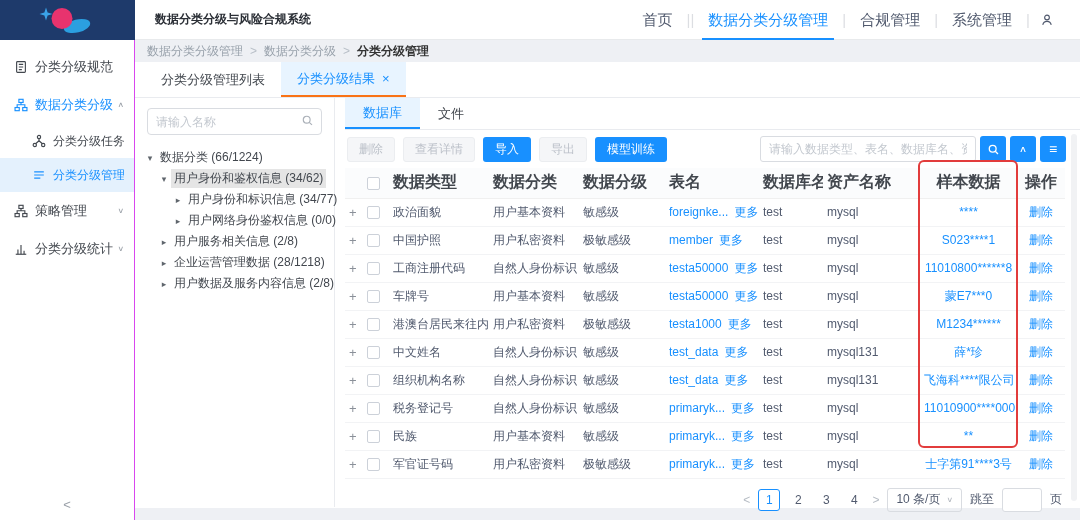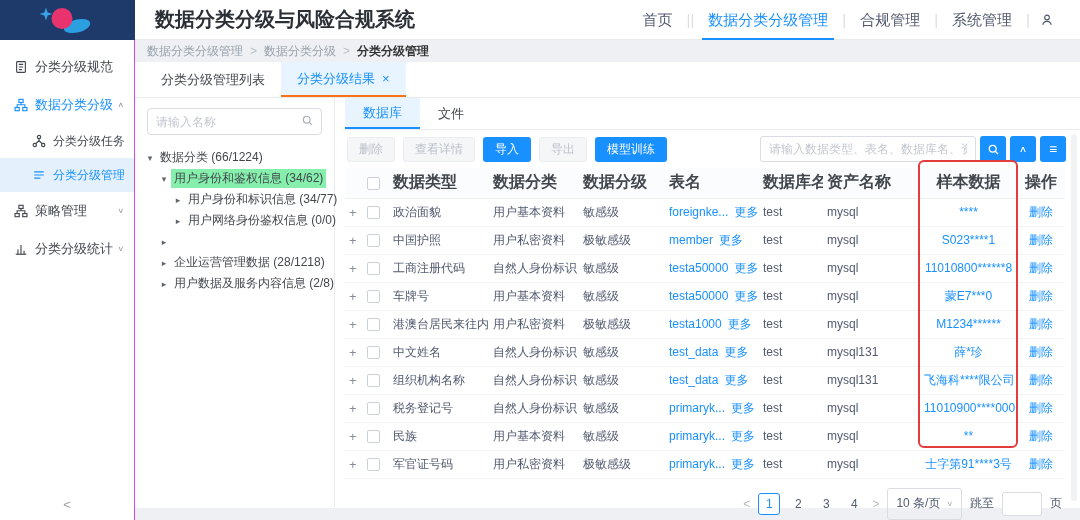--- a/index.html
+++ b/index.html
@@ -3,21 +3,21 @@
 <meta charset="utf-8">
 <style>
   * { margin:0; padding:0; box-sizing:border-box; }
   html,body { width:1080px; height:520px; overflow:hidden; }
   body { font-family:"Liberation Sans","DejaVu Sans",sans-serif; font-size:12px; color:#42474e; background:#eef0f4; }
   .app { position:relative; width:1080px; height:520px; }
 
   
   .header { display:flex; align-items:center; height:40px; background:#fff; border-bottom:1px solid #e8eaec; }
   .logo { width:135px; height:40px; background:#1e3a6b; display:flex; align-items:center; justify-content:center; flex:0 0 135px; }
-  .app-title { font-size:20px; font-weight:700; color:#2b2f36; margin-left:20px; white-space:nowrap; }
+  .app-title { font-size:12px; font-weight:700; color:#2b2f36; margin-left:20px; white-space:nowrap; }
   .top-nav { margin-left:auto; display:flex; align-items:center; height:40px; padding-right:16px; font-size:15px; }
   .nav-item { padding:0 14px; height:40px; line-height:40px; color:#515a6e; cursor:pointer; position:relative; white-space:nowrap; }
   .nav-item.active { color:#1890ff; }
   .nav-item.active::after { content:""; position:absolute; left:8px; right:8px; bottom:0; height:2px; background:#1890ff; }
   .nav-sep { color:#dcdee2; }
   .user-btn { padding:0 10px; color:#515a6e; display:flex; align-items:center; cursor:pointer; }
 
   
   .body-row { display:flex; height:480px; }
   .sidebar { width:135px; flex:0 0 135px; background:#fff; border-right:1px solid #d946ef; position:relative; padding-top:8px; }
@@ -44,21 +44,21 @@
 
   .panel-row { display:flex; height:409px; }
   .tree-panel { width:200px; flex:0 0 200px; border-right:1px solid #e9ebef; padding-top:10px; }
   .tree-search { position:relative; margin:0 12px 12px 12px; }
   .tree-search input { width:100%; height:27px; border:1px solid #d9dce1; border-radius:4px; padding:0 26px 0 8px; font-size:12px; color:#42474e; outline:none; font-family:inherit; }
   .tree-search input::placeholder { color:#c3c8cf; }
   .tree-search .mag { position:absolute; right:8px; top:6px; color:#aab0b8; }
   .tree-node { display:flex; align-items:center; height:21px; cursor:pointer; }
   .tree-caret { width:14px; text-align:center; font-size:9px; color:#60666d; flex:0 0 14px; }
   .tree-label { padding:1px 3px; white-space:nowrap; color:#42474e; }
-  .tree-label.selected { background:#86efac; }
+  .tree-label.selected { background:#e5e5e5; }
 
   .table-panel { flex:1; padding-left:10px; position:relative; }
   .sub-tabs { height:32px; display:flex; border-bottom:1px solid #e9ebef; }
   .sub-tab { padding:0 18px; display:flex; align-items:center; font-size:13px; color:#42474e; cursor:pointer; }
   .sub-tab.active { background:#e8f4ff; color:#1890ff; border-bottom:2px solid #1890ff; }
 
   .toolbar { height:30px; display:flex; align-items:center; padding:0 14px 0 2px; margin-top:4px; }
   .btn { height:25px; padding:0 11px; border-radius:3px; font-size:12px; margin-right:8px; cursor:pointer; border:1px solid transparent; font-family:inherit; }
   .btn.disabled { background:#f5f6f8; color:#bcc1c9; border-color:#ebedf0; cursor:default; }
   .btn.primary { background:#1890ff; color:#fff; }
@@ -73,21 +73,21 @@
   th.center, td.center { text-align:center; }
   .link { color:#1890ff; cursor:pointer; }
   .link.more { margin-left:6px; }
   .expand-btn { color:#8a9099; font-size:13px; cursor:pointer; }
   .checkbox { display:inline-block; width:13px; height:13px; border:1px solid #ccd1d9; border-radius:2px; background:#fff; vertical-align:middle; cursor:pointer; }
 
   .pagination { display:flex; align-items:center; justify-content:flex-end; gap:8px; margin-top:9px; padding-right:18px; color:#515a6e; }
   .pg-arrow { color:#b6bcc4; cursor:pointer; font-size:12px; }
   .pg-page { min-width:20px; text-align:center; cursor:pointer; }
   .pg-page.current { width:22px; height:22px; line-height:20px; border:1px solid #1890ff; color:#1890ff; border-radius:3px; background:#fff; }
-  .pg-size { display:flex; align-items:center; gap:6px; height:32px; padding:0 8px; border:1px solid #d9dce1; border-radius:3px; cursor:pointer; }
+  .pg-size { display:flex; align-items:center; gap:6px; height:24px; padding:0 8px; border:1px solid #d9dce1; border-radius:3px; cursor:pointer; }
   .pg-caret { font-size:9px; color:#b0b5bd; transform:scaleY(.8); }
   .pg-input { width:40px; height:24px; border:1px solid #d9dce1; border-radius:3px; outline:none; font-family:inherit; }
 
   .vscroll { position:absolute; right:3px; top:36px; bottom:6px; width:6px; background:#f1f2f4; border-radius:3px; }
   .annotation { position:absolute; left:918px; top:160px; width:100px; height:288px; border:2px solid #e23c3c; border-radius:6px; pointer-events:none; z-index:5; }
 </style>
 </head>
 <body>
 
 <div class="app">
@@ -231,20 +231,21 @@
                 <div class="tree-node" style="padding-left:36px">
      <span class="tree-caret">▸</span>
      <span class="tree-label">用户身份和标识信息 (34/77)</span>
                 </div>
                 <div class="tree-node" style="padding-left:36px">
      <span class="tree-caret">▸</span>
      <span class="tree-label">用户网络身份鉴权信息 (0/0)</span>
                 </div>
                 <div class="tree-node" style="padding-left:22px">
      <span class="tree-caret">▸</span>
+     <span class="tree-label">用户服务相关信息 (2/8)</span>
                 </div>
                 <div class="tree-node" style="padding-left:22px">
      <span class="tree-caret">▸</span>
      <span class="tree-label">企业运营管理数据 (28/1218)</span>
                 </div>
                 <div class="tree-node" style="padding-left:22px">
      <span class="tree-caret">▸</span>
      <span class="tree-label">用户数据及服务内容信息 (2/8)</span>
                 </div>
               </div>

